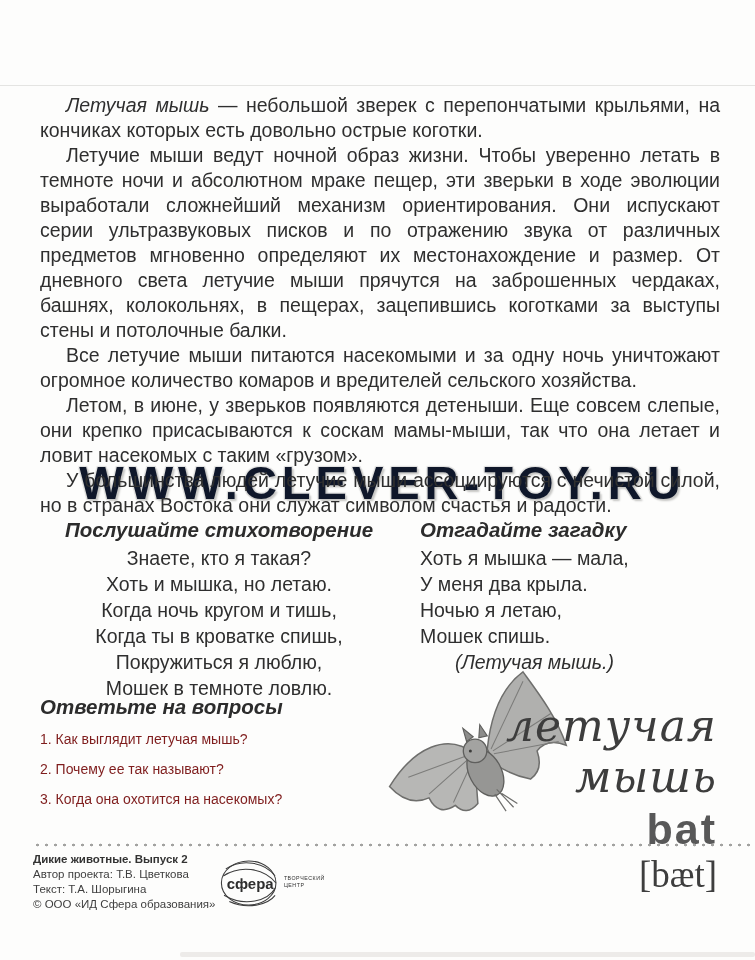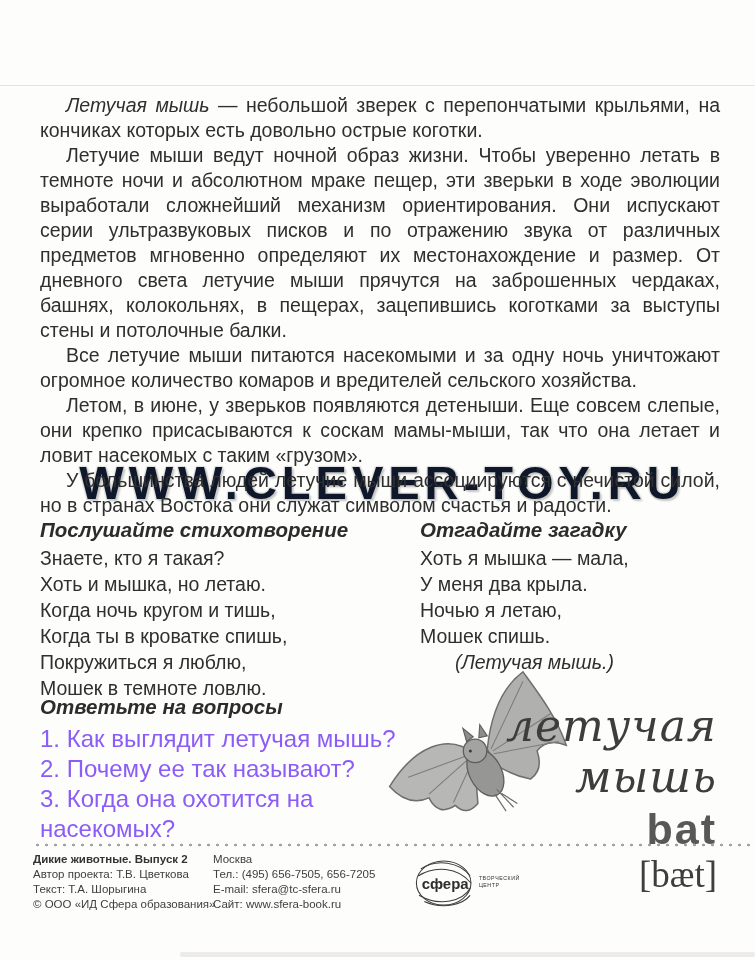--- a/index.html
+++ b/index.html
@@ -30,29 +30,29 @@
   .title-rule{position:absolute;top:85px;left:0;right:0;border-top:1px solid #e4e4e2;z-index:1;}
   
   .body-text{
     position:absolute;top:93px;left:40px;width:680px;z-index:1;
     font-size:19.5px;line-height:25px;text-align:justify;color:#2f2f2f;
   }
   .body-text p{margin:0;text-indent:26px;}
   .lead-italic{font-style:italic;}
   
   .columns{position:absolute;top:517px;left:40px;right:35px;display:flex;z-index:1;}
-  .col-poem{width:358px;flex:0 0 auto;}
+  .col-poem{width:358px;flex:0 0 auto;text-align:center;}
   .col-riddle{margin-left:22px;flex:1;}
   .section-heading{font-size:20.5px;font-weight:bold;font-style:italic;color:#2c2c2c;line-height:26px;margin-bottom:2px;}
   .verse-line{font-size:19.5px;line-height:26px;color:#2f2f2f;}
   .riddle-answer{font-size:19.5px;line-height:27px;font-style:italic;color:#2f2f2f;padding-left:35px;}
   
   .questions{position:absolute;top:694px;left:40px;width:370px;z-index:1;}
   .questions .section-heading{margin-bottom:4px;}
-  .question-line{font-size:24px;line-height:30px;color:#8b5cf6;}
+  .question-line{font-size:14px;line-height:30px;color:#7f1d1d;}
   
   .bat-figure{position:absolute;top:660px;left:382px;width:188px;height:178px;z-index:1;}
   .bat-figure svg{width:100%;height:100%;}
   
   .vocab{position:absolute;top:700px;right:38px;text-align:right;z-index:1;}
   .vocab-ru{font-family:"DejaVu Serif",serif;font-style:italic;font-size:44px;line-height:51px;color:#3d3d3d;letter-spacing:1px;}
   .vocab-en{font-size:43px;font-weight:600;color:#585858;letter-spacing:2px;line-height:48px;margin-top:3px;}
   .vocab-tr{font-family:"Liberation Serif",serif;font-size:37px;color:#3e3e3e;line-height:44px;}
   
   .footer{position:absolute;top:843px;left:33px;right:0;z-index:1;}
@@ -144,26 +144,20 @@
 
   <div class="footer">
     <div class="footer-dots"></div>
     <div class="footer-cols">
       <div class="f-col1">
         <div class="f-line f-bold">Дикие животные. Выпуск 2</div>
         <div class="f-line">Автор проекта: Т.В. Цветкова</div>
         <div class="f-line">Текст: Т.А. Шорыгина</div>
         <div class="f-line">© ООО «ИД Сфера образования»</div>
       </div>
-      <div class="f-col2">
-        <div class="f-line">Москва</div>
-        <div class="f-line">Тел.: (495) 656-7505, 656-7205</div>
-        <div class="f-line">E-mail: sfera@tc-sfera.ru</div>
-        <div class="f-line">Сайт: www.sfera-book.ru</div>
-      </div>
       <div class="f-logo">
         <svg width="132" height="58" viewBox="0 0 150 60" xmlns="http://www.w3.org/2000/svg">
           <g stroke="#3c3c3c" fill="none" stroke-width="1.2">
             <ellipse cx="36" cy="30" rx="31" ry="25"></ellipse>
             <path d="M10,14 C28,2 54,6 66,22"></path>
             <path d="M7,22 C26,10 52,12 67,30"></path>
             <path d="M8,44 C32,58 58,50 66,36"></path>
             <path d="M14,51 C38,62 60,52 66,44"></path>
           </g>
           <text x="11" y="37" font-family="Liberation Sans, sans-serif" font-size="17" font-weight="bold" fill="#2e2e2e">сфера</text>

